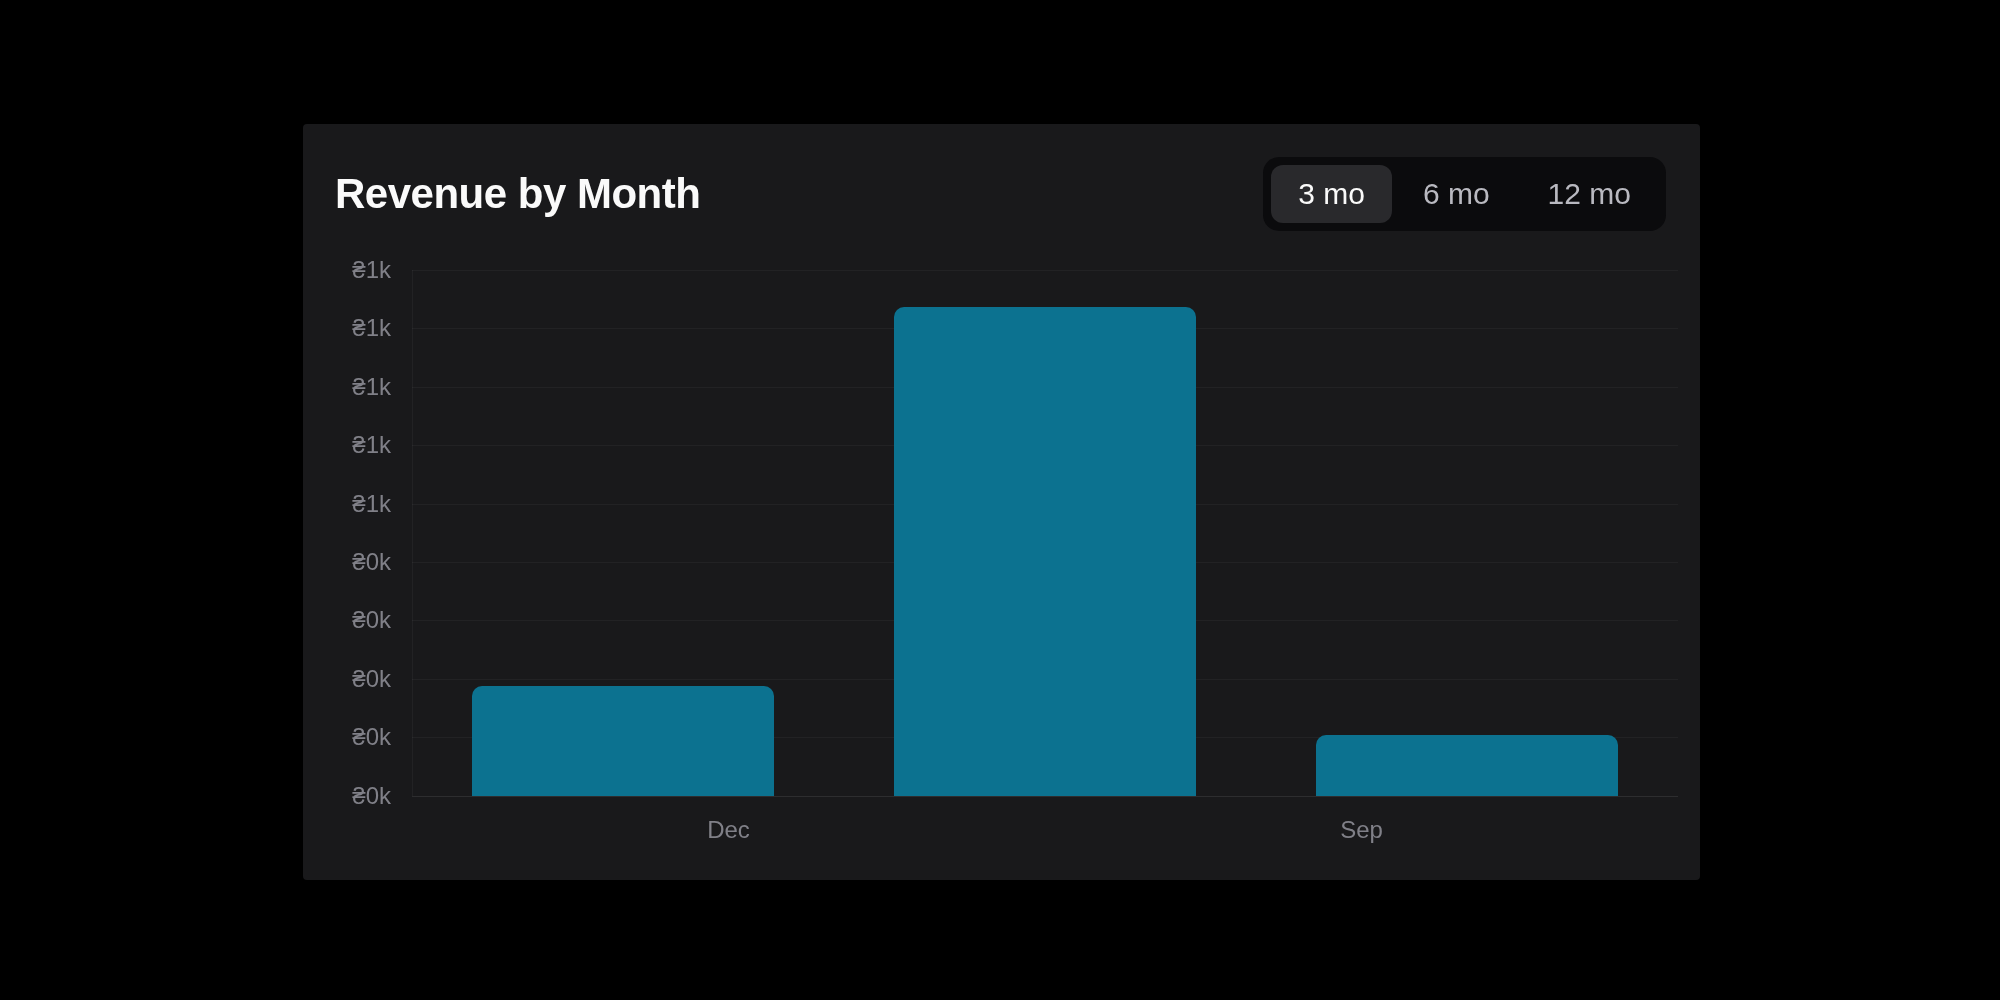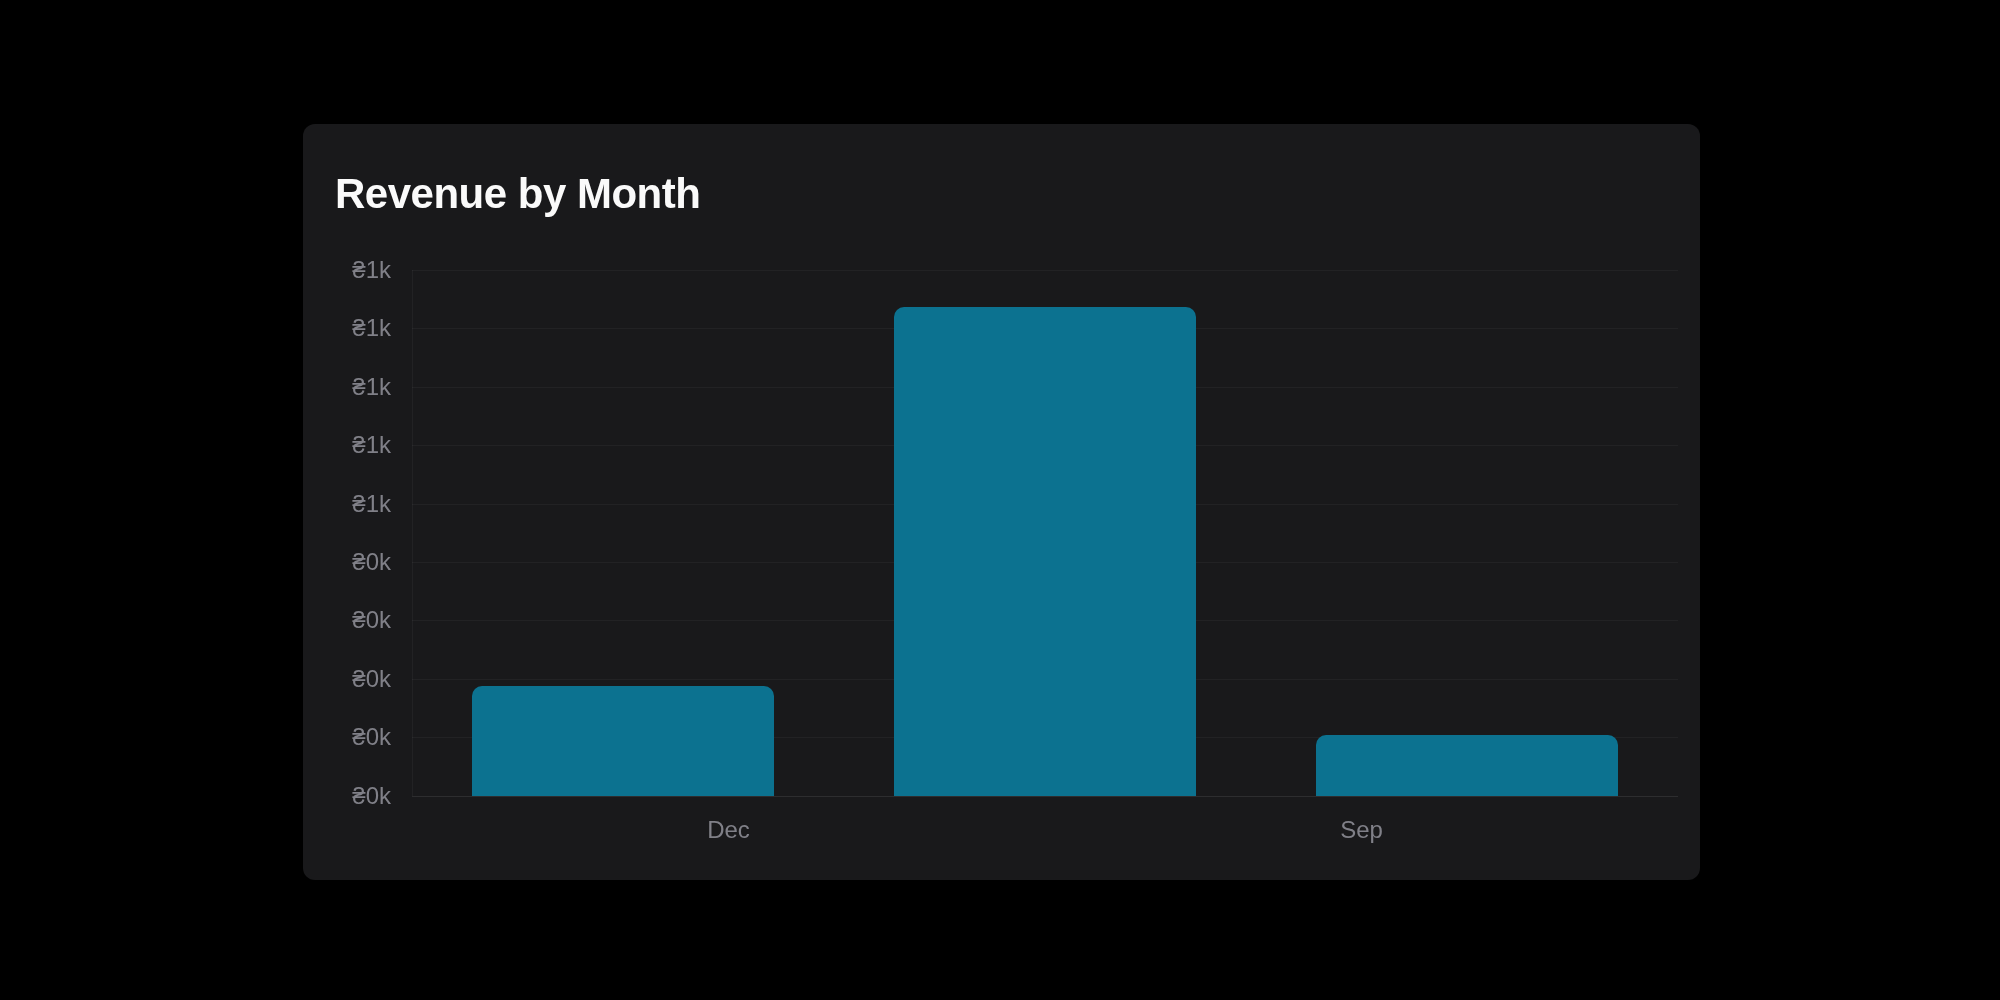--- a/index.html
+++ b/index.html
@@ -21,21 +21,21 @@
     font-family: "Liberation Sans", "DejaVu Sans", sans-serif;
     overflow: hidden;
   }
   .page { position: relative; width: 2000px; height: 1000px; background: var(--page-bg); }
 
   .card {
     position: absolute;
     left: 303px; top: 124px;
     width: 1397px; height: 756px;
     background: var(--card-bg);
-    border-radius: 12px;
+    border-radius: 4px;
   }
 
   .card-header {
     position: absolute;
     left: 32px; right: 34px; top: 30px; height: 80px;
     display: flex; align-items: center; justify-content: space-between;
   }
   .title {
     font-size: 42px;
     font-weight: 700;
@@ -114,20 +114,25 @@
     color: var(--text-muted);
   }
 </style>
 </head>
 <body>
 
 <div class="page">
   <section class="card">
     <header class="card-header">
       <h1 class="title">Revenue by Month</h1>
+      <div class="toggle" id="toggle">
+          <button class="toggle-btn selected">3 mo</button>
+          <button class="toggle-btn">6 mo</button>
+          <button class="toggle-btn">12 mo</button>
+        </div>
     </header>
     <div class="chart" id="chart">
         <div class="yaxis-line" style="top: 146px; height: 526px;"></div>
         <div class="ytick" style="top: 146px;">₴1k</div>
         <div class="gridline" style="top: 146px;"></div>
         <div class="ytick" style="top: 204.4px;">₴1k</div>
         <div class="gridline" style="top: 204.4px;"></div>
         <div class="ytick" style="top: 262.8px;">₴1k</div>
         <div class="gridline" style="top: 262.8px;"></div>
         <div class="ytick" style="top: 321.2px;">₴1k</div>

